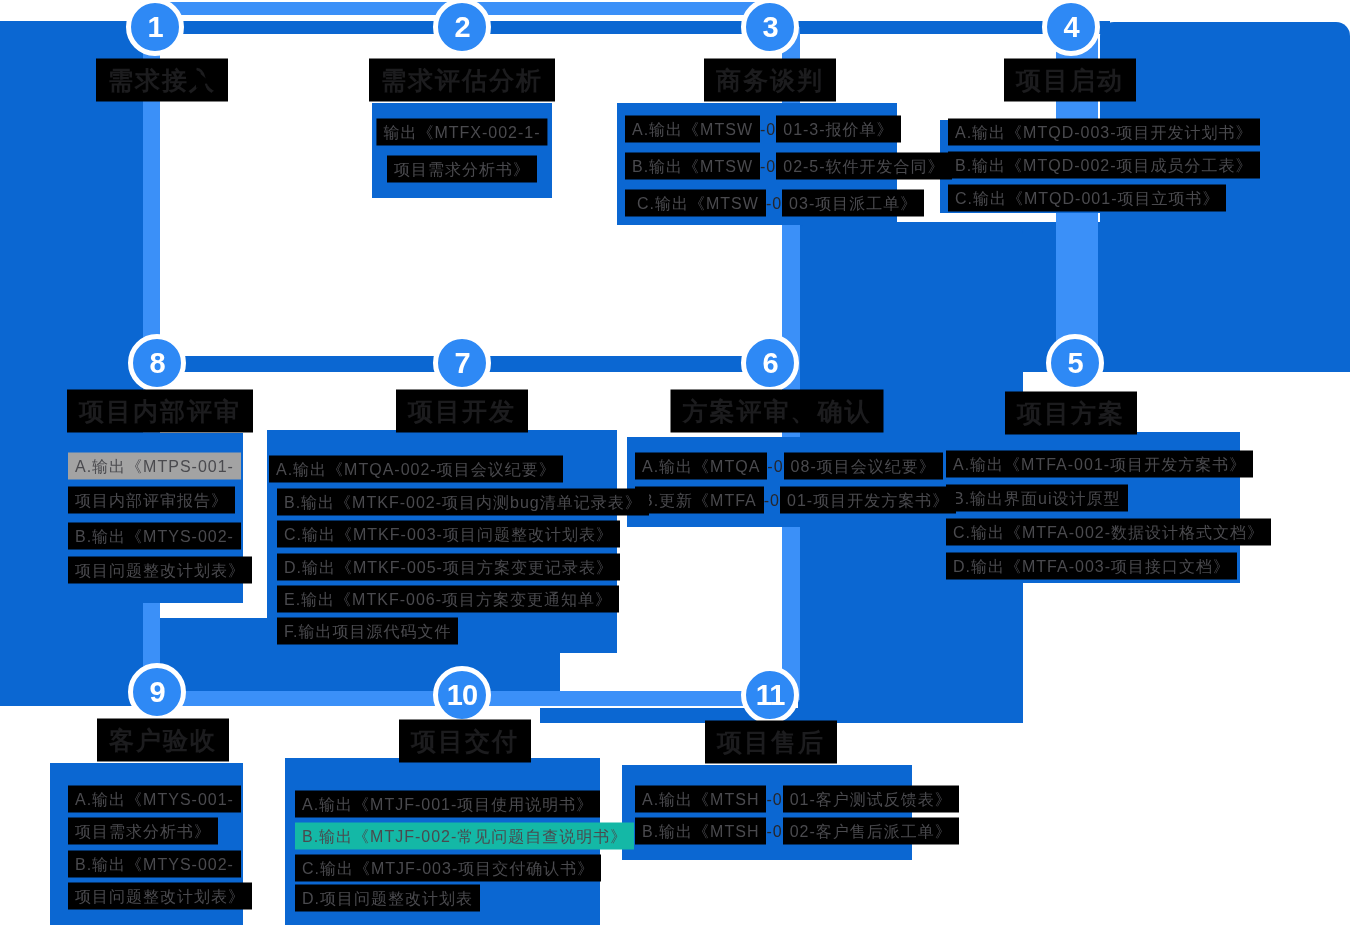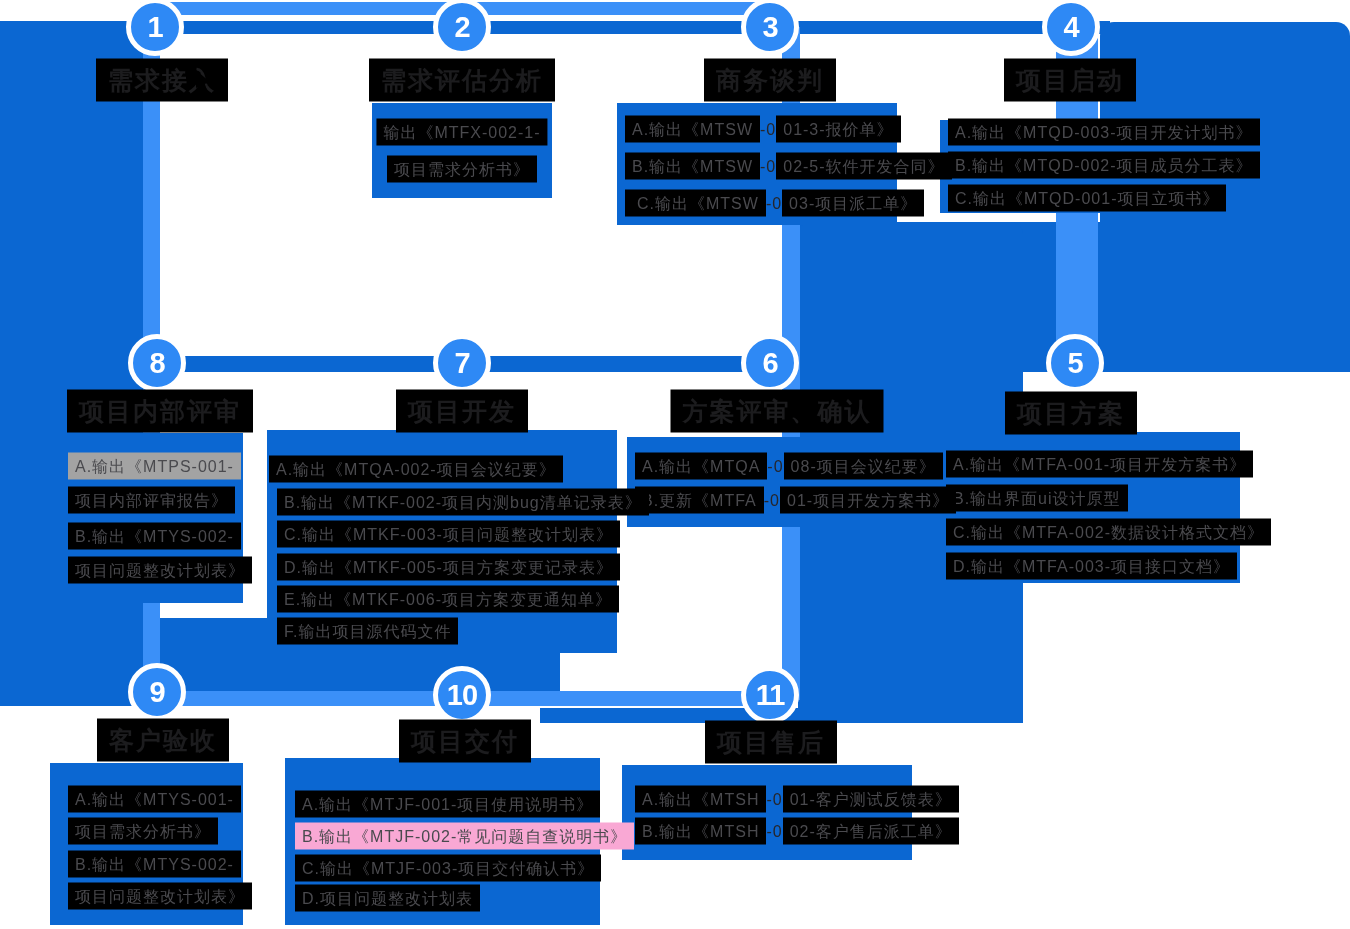--- a/index.html
+++ b/index.html
@@ -105,21 +105,21 @@
     <div class="circle" style="left: 157px; top: 692px; background: rgb(46, 137, 245); color: rgb(255, 255, 255);">9</div>
     <div class="title" style="left: 163px; top: 740px; background: rgb(0, 0, 0); color: rgb(28, 28, 30);">客户验收</div>
     <div class="itemline" style="left: 68px; top: 800px;"><span class="seg" style="background: rgb(0, 0, 0); color: rgb(74, 74, 78);">A.输出《MTYS-001-</span></div>
     <div class="itemline" style="left: 68px; top: 832px;"><span class="seg" style="background: rgb(0, 0, 0); color: rgb(74, 74, 78);">项目需求分析书》</span></div>
     <div class="itemline" style="left: 68px; top: 865px;"><span class="seg" style="background: rgb(0, 0, 0); color: rgb(74, 74, 78);">B.输出《MTYS-002-</span></div>
     <div class="itemline" style="left: 68px; top: 897px;"><span class="seg" style="background: rgb(0, 0, 0); color: rgb(74, 74, 78);">项目问题整改计划表》</span></div>
     <div class="panel" style="left: 285px; top: 758px; width: 315px; height: 167px; background: rgb(11, 103, 210);"></div>
     <div class="circle" style="left: 462px; top: 695px; background: rgb(46, 137, 245); color: rgb(255, 255, 255);">10</div>
     <div class="title" style="left: 465px; top: 741px; background: rgb(0, 0, 0); color: rgb(28, 28, 30);">项目交付</div>
     <div class="itemline" style="left: 295px; top: 805px;"><span class="seg" style="background: rgb(0, 0, 0); color: rgb(74, 74, 78);">A.输出《MTJF-001-项目使用说明书》</span></div>
-    <div class="itemline" style="left: 295px; top: 837px;"><span class="seg" style="background: #f9a8d4; color: rgb(74, 74, 78);">B.输出《MTJF-002-常见问题自查说明书》</span></div>
+    <div class="itemline" style="left: 295px; top: 837px;"><span class="seg" style="background: #14b8a6; color: rgb(74, 74, 78);">B.输出《MTJF-002-常见问题自查说明书》</span></div>
     <div class="itemline" style="left: 295px; top: 869px;"><span class="seg" style="background: rgb(0, 0, 0); color: rgb(74, 74, 78);">C.输出《MTJF-003-项目交付确认书》</span></div>
     <div class="itemline" style="left: 295px; top: 899px;"><span class="seg" style="background: rgb(0, 0, 0); color: rgb(74, 74, 78);">D.项目问题整改计划表</span></div>
     <div class="panel" style="left: 622px; top: 765px; width: 290px; height: 95px; background: rgb(11, 103, 210);"></div>
     <div class="circle" style="left: 770px; top: 695px; background: rgb(46, 137, 245); color: rgb(255, 255, 255);">11</div>
     <div class="title" style="left: 771px; top: 742px; background: rgb(0, 0, 0); color: rgb(28, 28, 30);">项目售后</div>
     <div class="itemline" style="left: 635px; top: 800px;"><span class="seg" style="background: rgb(0, 0, 0); color: rgb(74, 74, 78);">A.输出《MTSH</span><span class="seg dim" style="background: transparent; color: rgb(38, 38, 43);">-0</span><span class="seg" style="background: rgb(0, 0, 0); color: rgb(74, 74, 78);">01-客户测试反馈表》</span></div>
     <div class="itemline" style="left: 635px; top: 832px;"><span class="seg" style="background: rgb(0, 0, 0); color: rgb(74, 74, 78);">B.输出《MTSH</span><span class="seg dim" style="background: transparent; color: rgb(38, 38, 43);">-0</span><span class="seg" style="background: rgb(0, 0, 0); color: rgb(74, 74, 78);">02-客户售后派工单》</span></div>
     <div class="" id="cursor" style="left: 196px; top: 70px;"></div>
   </div>
 

